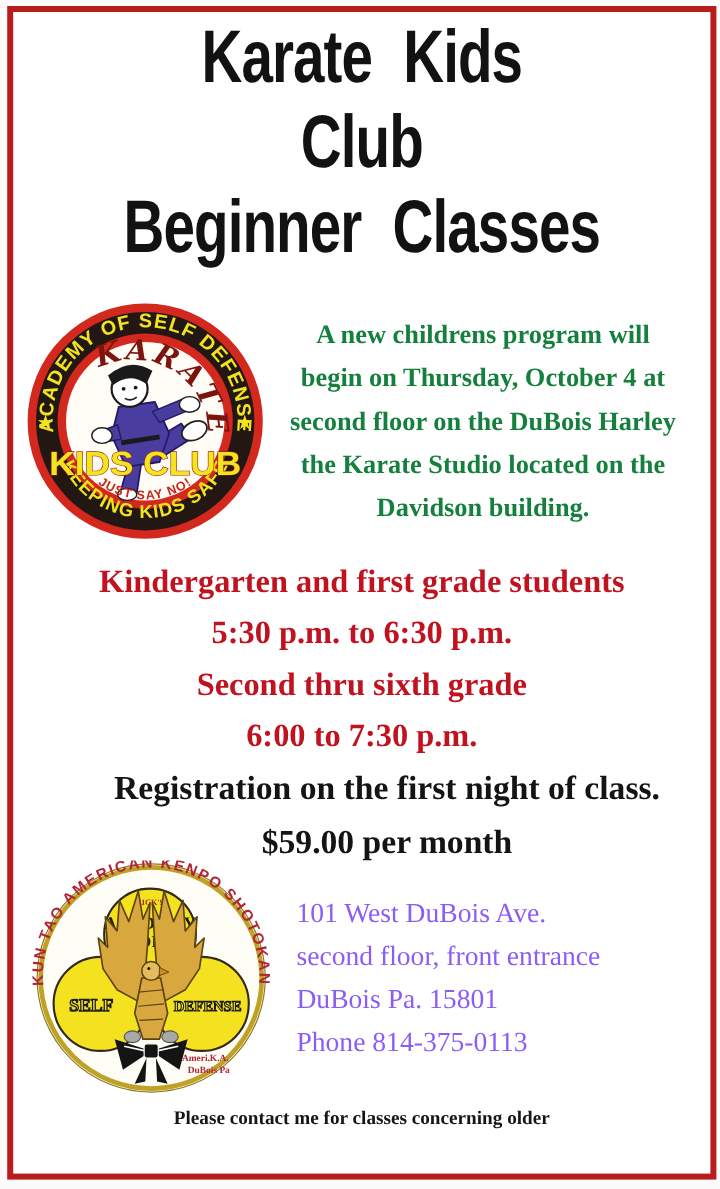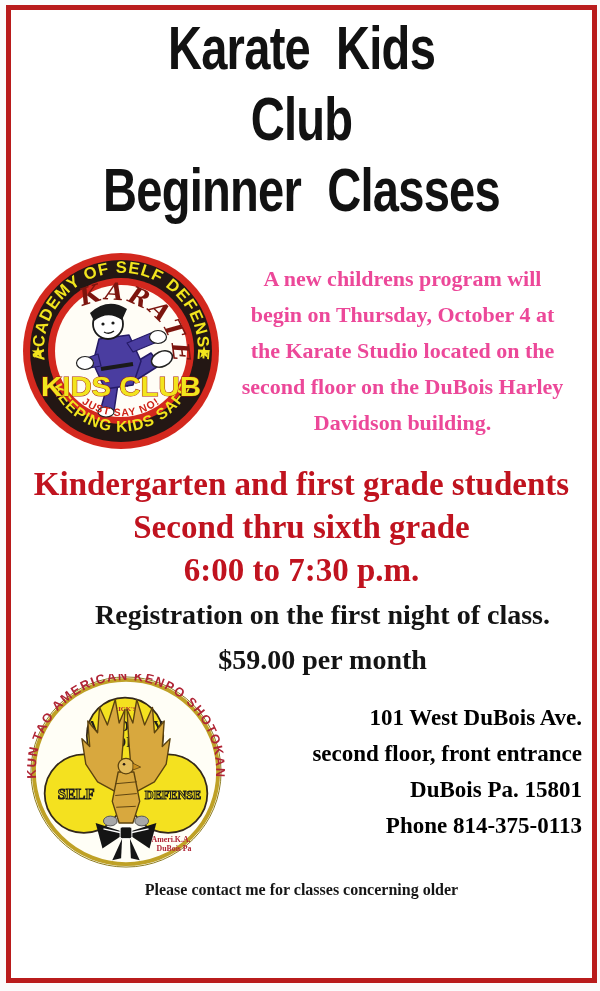--- a/index.html
+++ b/index.html
@@ -15,31 +15,31 @@
   .title{
     margin-top:2px;text-align:center;color:#121212;
     font-family:"Liberation Sans", sans-serif;font-weight:bold;
     font-size:62px;line-height:71px;letter-spacing:-1px;word-spacing:18px;
     transform:scaleX(0.76);transform-origin:center top;
   }
   .sec1{display:flex;margin-top:26px;padding:0 8px 0 10px;}
   .logo1{width:200px;height:200px;flex:0 0 auto;}
   .intro{
     flex:1;padding-top:10px;text-align:center;
-    font-size:22px;line-height:36px;font-weight:bold;color:#ec4899;
+    font-size:22px;line-height:36px;font-weight:bold;color:#15803d;
   }
   .intro div{white-space:nowrap;}
   .schedule{margin-top:12px;text-align:center;font-weight:bold;}
-  .schedule .red{color:#c0131f;font-size:33px;line-height:43px;}
+  .schedule .red{color:#c0131f;font-size:27px;line-height:43px;}
   .schedule .black{color:#141414;font-size:28px;line-height:45px;padding-left:42px;}
   .sec2{display:flex;margin-top:-8px;padding:0 4px 0 14px;}
   .logo2{width:202px;height:196px;flex:0 0 auto;}
   .address{
-    flex:1;padding:26px 6px 0 20px;text-align:right;
-    font-size:23px;line-height:36px;font-weight:bold;color:#000000;
+    flex:1;padding:26px 6px 0 20px;text-align:left;
+    font-size:23px;line-height:36px;font-weight:normal;color:#8b5cf6;
   }
   .footer{
     margin-top:4px;text-align:center;font-weight:bold;
     font-size:16px;line-height:31px;color:#161616;
   }
   svg text{font-weight:bold;}
 </style>
 </head>
 <body>
 
@@ -95,28 +95,29 @@
       </text>
       <text x="100" y="145" textLength="160" lengthAdjust="spacingAndGlyphs" text-anchor="middle" font-family="Liberation Sans, sans-serif" font-size="28" fill="#f2e51d" stroke="#9e1c12" stroke-width="1" paint-order="stroke">KIDS CLUB</text>
       <text font-family="Liberation Sans, sans-serif" font-size="10.5" fill="#cf2318" letter-spacing="1">
         <textPath href="#arcNo" startOffset="50%" text-anchor="middle">JUST SAY NO!</textPath>
       </text>
     </svg>
 
     <div class="intro">
       <div>A new childrens program will</div>
       <div>begin on Thursday, October 4 at</div>
+      <div>second floor on the DuBois Harley</div>
       <div>the Karate Studio  located on the</div>
-      <div>second floor on the DuBois Harley</div>
       <div>Davidson building.</div>
     </div>
   </div>
 
   <div class="schedule">
     <div class="red">Kindergarten and first grade students</div>
+    <div class="red">5:30 p.m. to 6:30 p.m.</div>
     <div class="red">Second thru sixth grade</div>
     <div class="red">6:00 to 7:30 p.m.</div>
     <div class="black">Registration on the first night of class.</div>
     <div class="black">$59.00 per month</div>
   </div>
 
   <div class="sec2">
     <svg class="logo2" viewBox="0 0 206 200">
       <defs>
         <path id="arcTop2" d="M 16,128 A 92 92 0 1 1 190,128" fill="none"></path>

